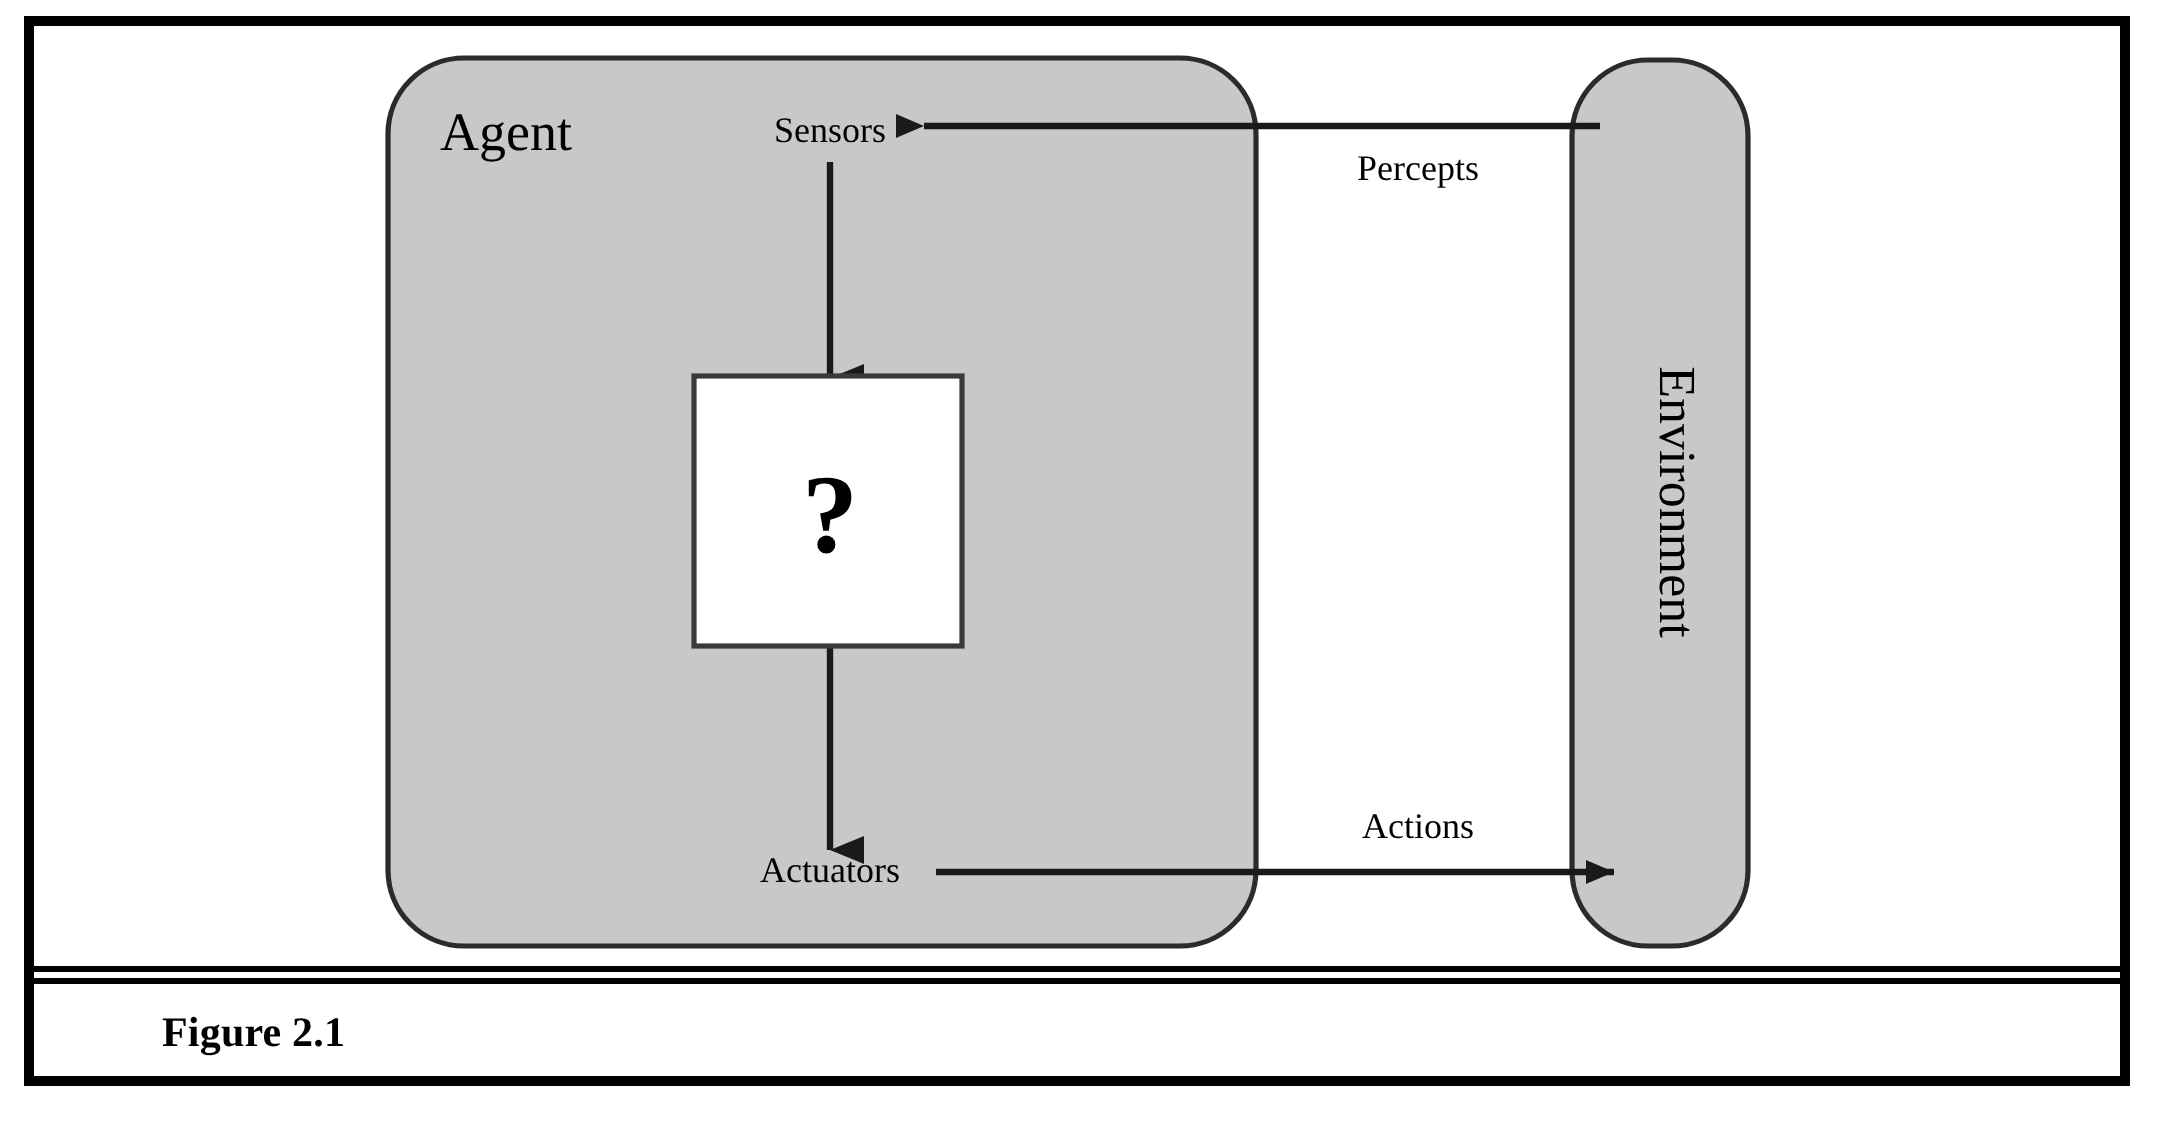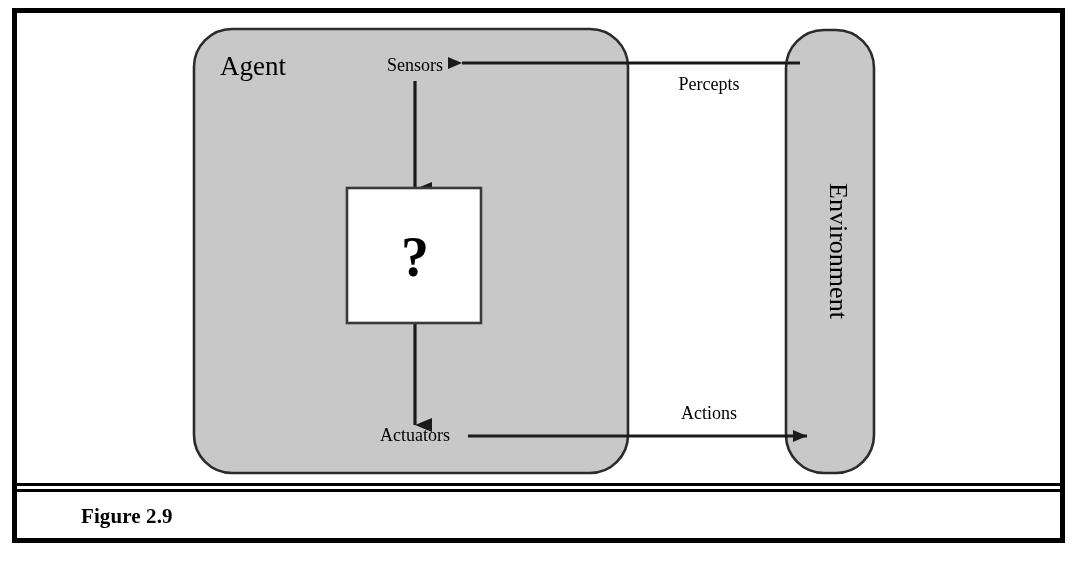--- a/index.html
+++ b/index.html
@@ -175,17 +175,17 @@
 
       </svg>
     </div>
 
     <div class="caption-rules">
       <div class="rule-top"></div>
       <div class="rule-bottom"></div>
     </div>
 
     <div class="caption">
-      <span class="caption-label">Figure 2.9</span>
+      <span class="caption-label">Figure 2.1</span>
     </div>
 
   </div>
 </div>
 
 </body></html>

